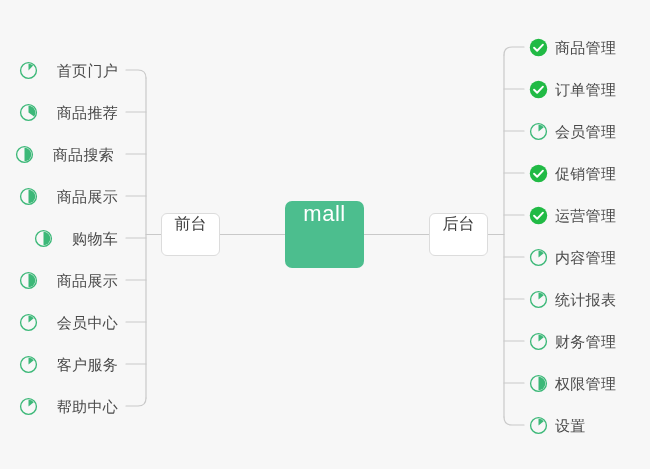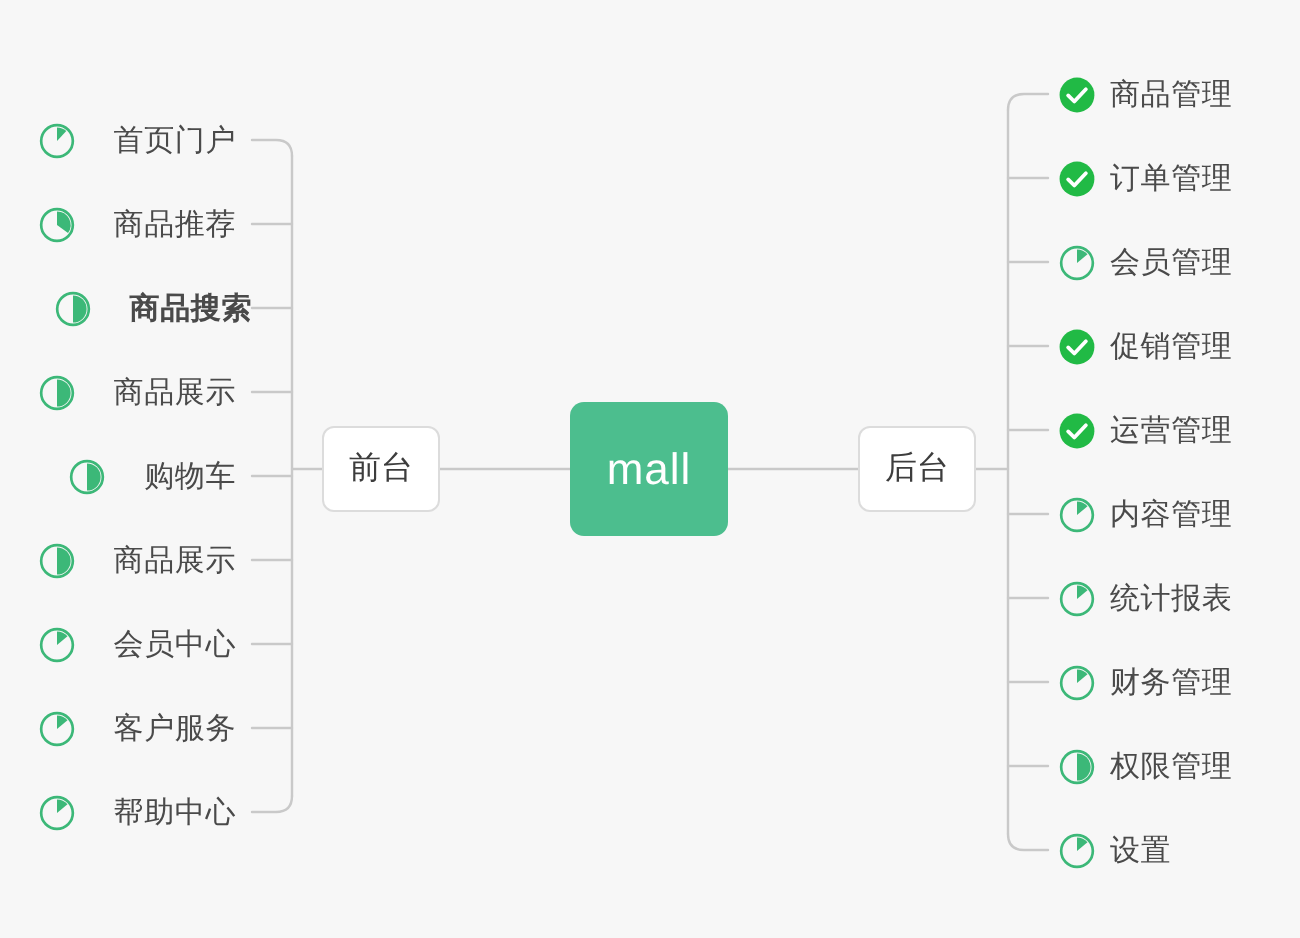--- a/index.html
+++ b/index.html
@@ -45,21 +45,20 @@
   .ic{
     width:19px;height:19px;
     flex:0 0 19px;
     display:block;
   }
   
   .node{
     position:absolute;
     box-sizing:border-box;
     display:flex;
-    align-items:center;
     justify-content:center;
   }
   #node-mall{
     left:285px;top:201px;
     width:79px;height:67px;
     background:#4cbe8e;
     border-radius:7px;
     color:#ffffff;
     font-size:22px;
     letter-spacing:0.5px;
@@ -130,21 +129,21 @@
         </svg>
         <span class="leaf-label">首页门户</span>
       </div>
       <div class="leaf left" style="top: 99px; right: 532px;">
         <svg viewBox="0 0 24 24" class="ic">
           <circle cx="12" cy="12" r="10" fill="none" stroke="#3cb878" stroke-width="1.7"></circle>
           <path d="M 12 12 L 12 3.4000000000000004 A 8.6 8.6 0 0 1 18.96 17.05 Z" fill="#3cb878"></path>
         </svg>
         <span class="leaf-label">商品推荐</span>
       </div>
-      <div class="leaf left" style="top: 141px; right: 524px; font-weight: bold;">
+      <div class="leaf left" style="top: 141px; right: 536px;">
         <svg viewBox="0 0 24 24" class="ic">
           <circle cx="12" cy="12" r="10" fill="none" stroke="#3cb878" stroke-width="1.7"></circle>
           <path d="M 12 12 L 12 3.4000000000000004 A 8.6 8.6 0 0 1 12.00 20.60 Z" fill="#3cb878"></path>
         </svg>
         <span class="leaf-label">商品搜索</span>
       </div>
       <div class="leaf left" style="top: 183px; right: 532px;">
         <svg viewBox="0 0 24 24" class="ic">
           <circle cx="12" cy="12" r="10" fill="none" stroke="#3cb878" stroke-width="1.7"></circle>
           <path d="M 12 12 L 12 3.4000000000000004 A 8.6 8.6 0 0 1 12.00 20.60 Z" fill="#3cb878"></path>

